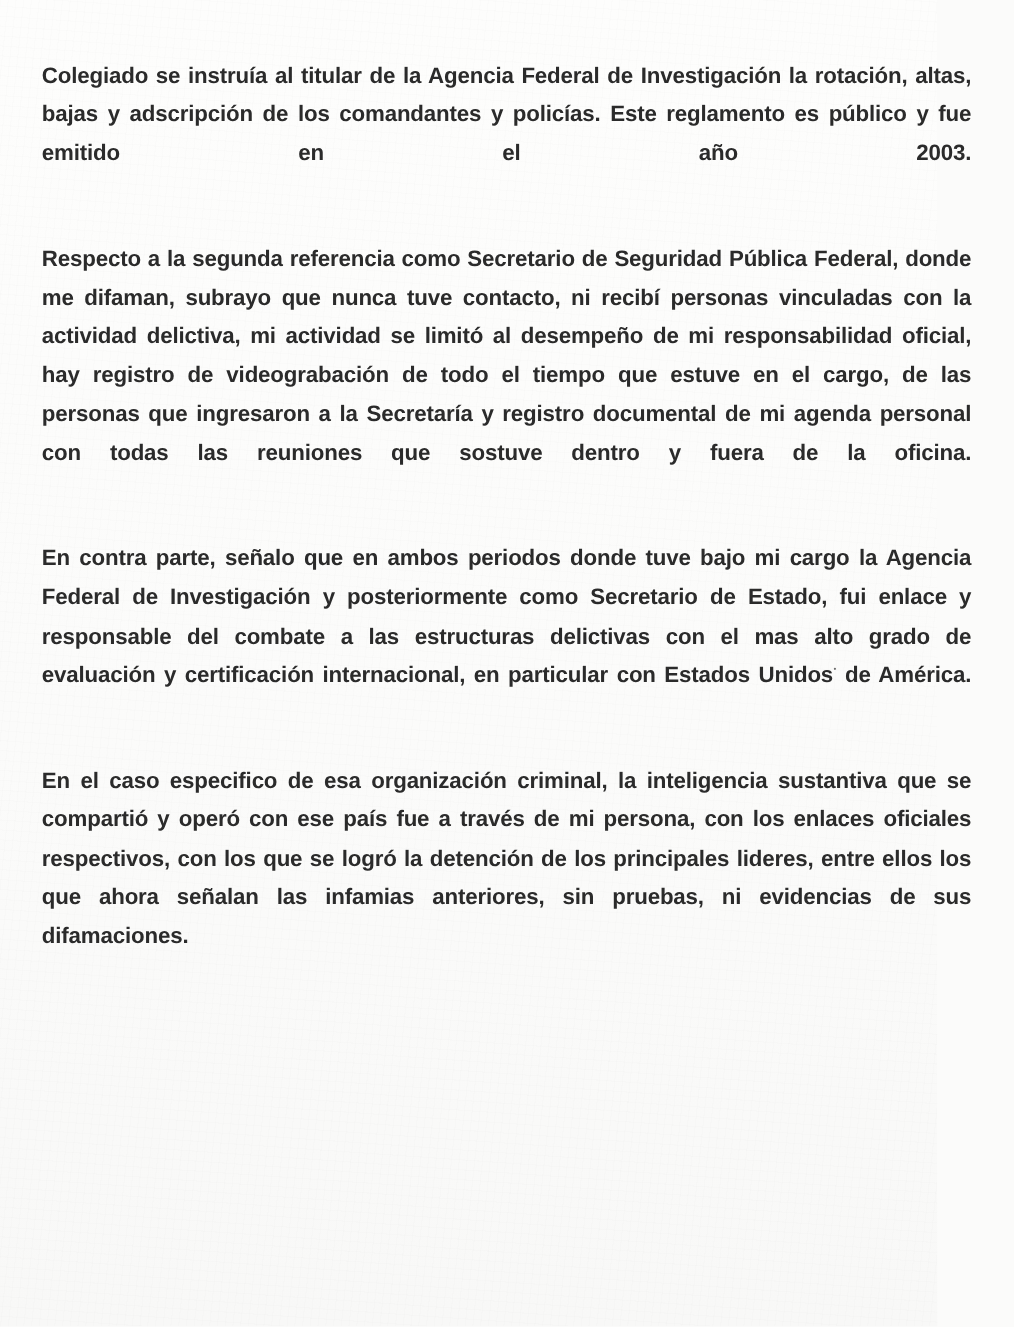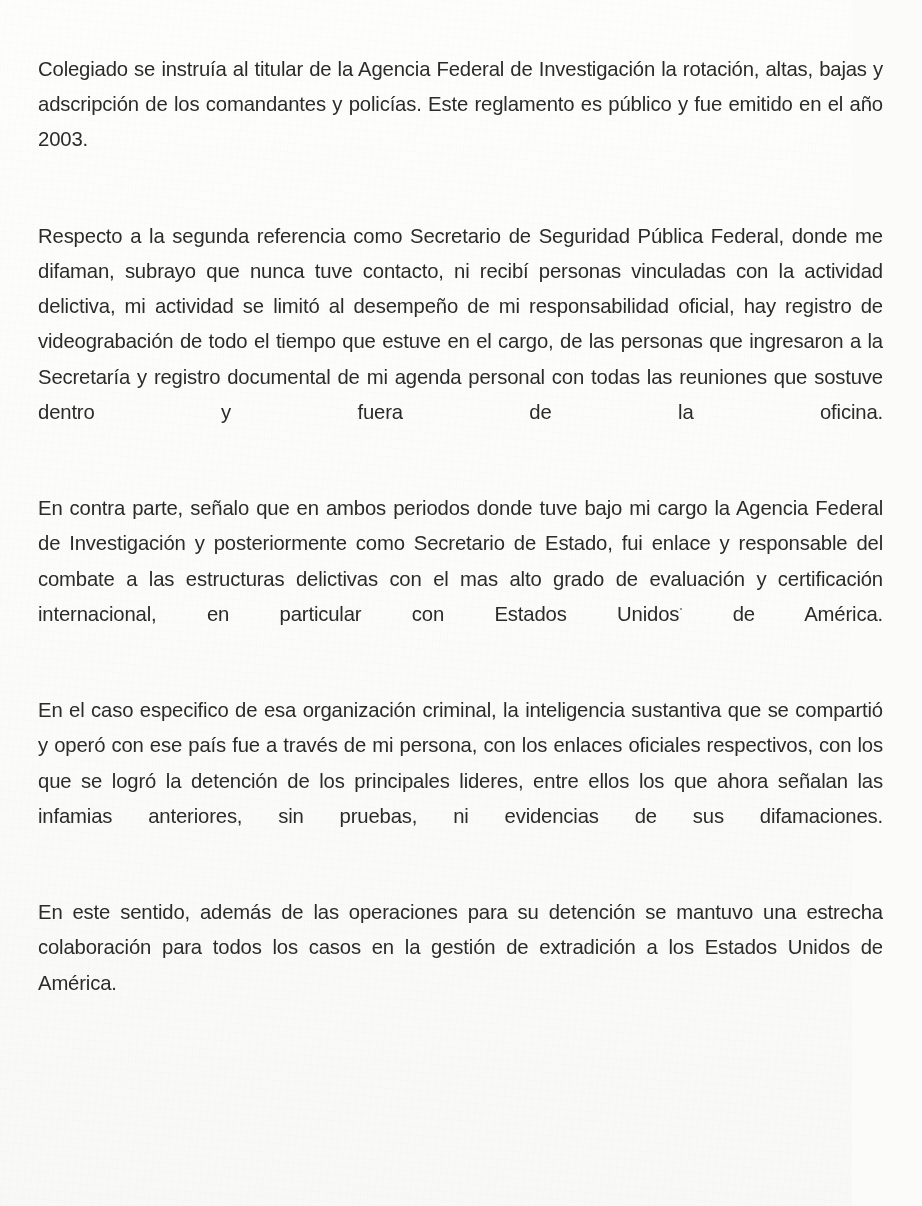--- a/index.html
+++ b/index.html
@@ -15,20 +15,21 @@
   }
 
   
   .page {
     position: relative;
     width: 852px;
     height: 1206px;
     background:
       linear-gradient(180deg, #fdfdfc 0%, #fbfbfa 55%, #f8f8f7 100%);
     box-sizing: border-box;
+    font-weight: bold;
   }
   .page::after {
     content: "";
     position: absolute;
     inset: 0;
     pointer-events: none;
     background-image:
       repeating-linear-gradient(
         96deg,
         rgba(0,0,0,0.012) 0px,
@@ -94,16 +95,15 @@
 
     <p class="para">Colegiado se instruía al titular de la Agencia Federal de Investigación la rotación, altas, bajas y adscripción de los comandantes y policías. Este reglamento es público y fue emitido en el año 2003.</p>
 
 
     <p class="para">Respecto a la segunda referencia como Secretario de Seguridad Pública Federal, donde me difaman, subrayo que nunca tuve contacto, ni recibí personas vinculadas con la actividad delictiva, mi actividad se limitó al desempeño de mi responsabilidad oficial, hay registro de videograbación de todo el tiempo que estuve en el cargo, de las personas que ingresaron a la Secretaría y registro documental de mi agenda personal con todas las reuniones que sostuve dentro y fuera de la oficina.</p>
 
     <p class="para"><span>En contra parte, señalo que en ambos periodos donde tuve bajo mi cargo la Agencia Federal de Investigación y posteriormente como Secretario de Estado, fui enlace y responsable del combate a las estructuras delictivas con el mas alto grado de evaluación y certificación internacional, en particular con Estados Unidos</span><span class="speck"></span><span> de América.</span></p>
 
     <p class="para">En el caso especifico de esa organización criminal, la inteligencia sustantiva que se compartió y operó con ese país fue a través de mi persona, con los enlaces oficiales respectivos, con los que se logró la detención de los principales lideres, entre ellos los que ahora señalan las infamias anteriores, sin pruebas, ni evidencias de sus difamaciones.</p>
 
-    <p class="para">En este sentido, además de las operaciones para su detención se mantuvo una estrecha colaboración para todos los casos en la gestión de extradición a los Estados Unidos de América.</p>
 
   </div>
 </div>
 
 </body></html>

